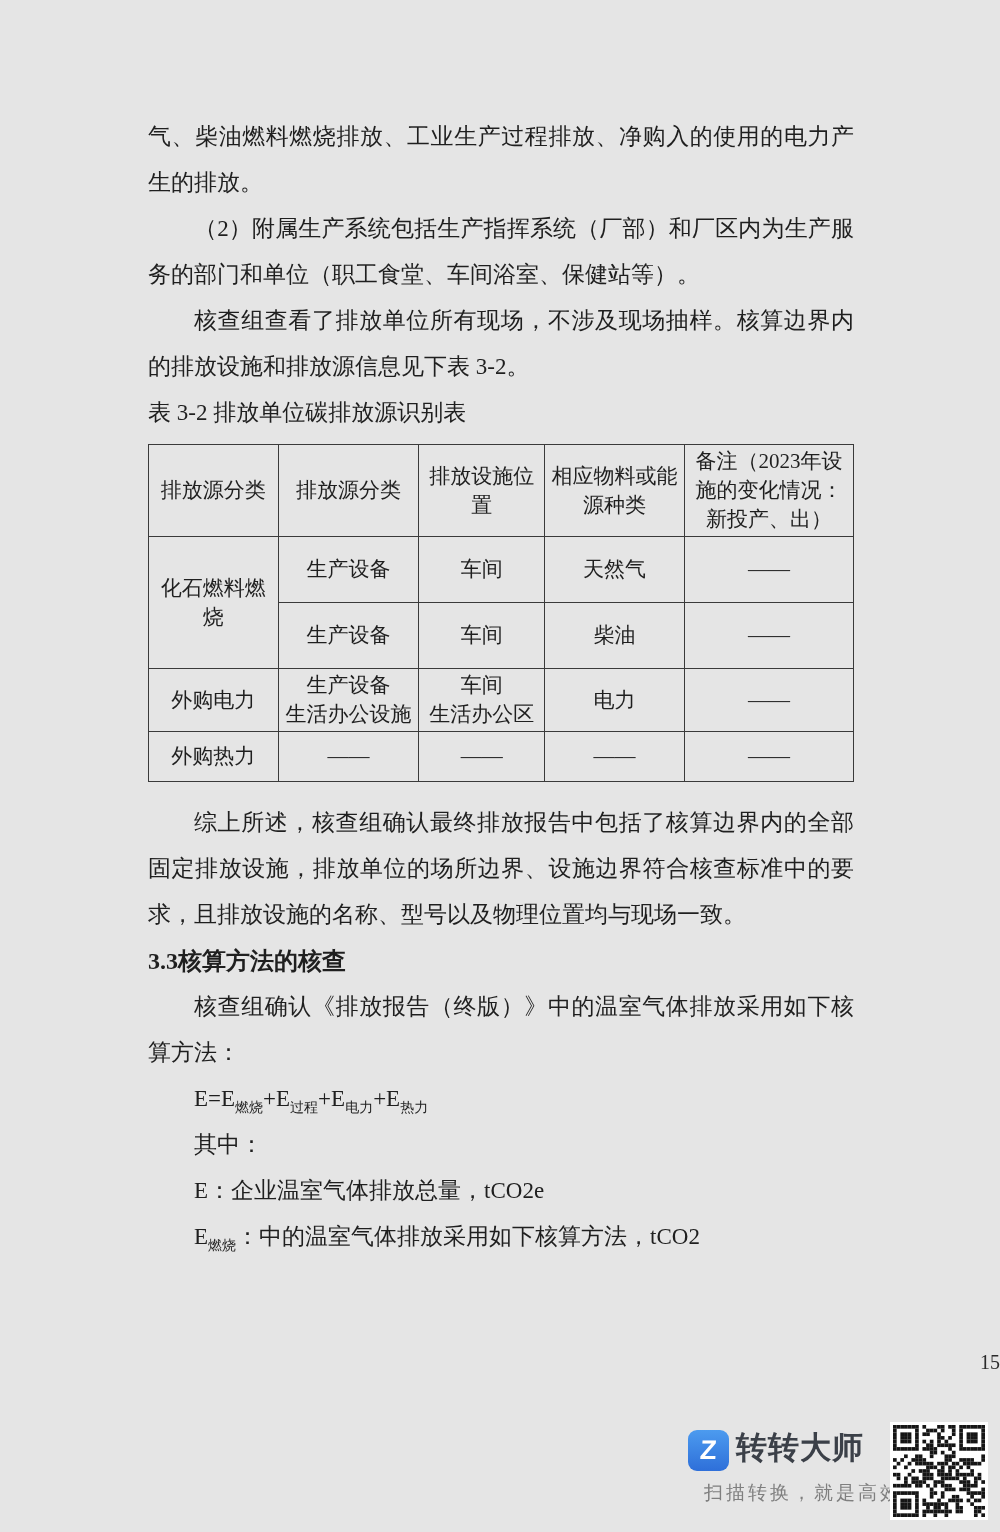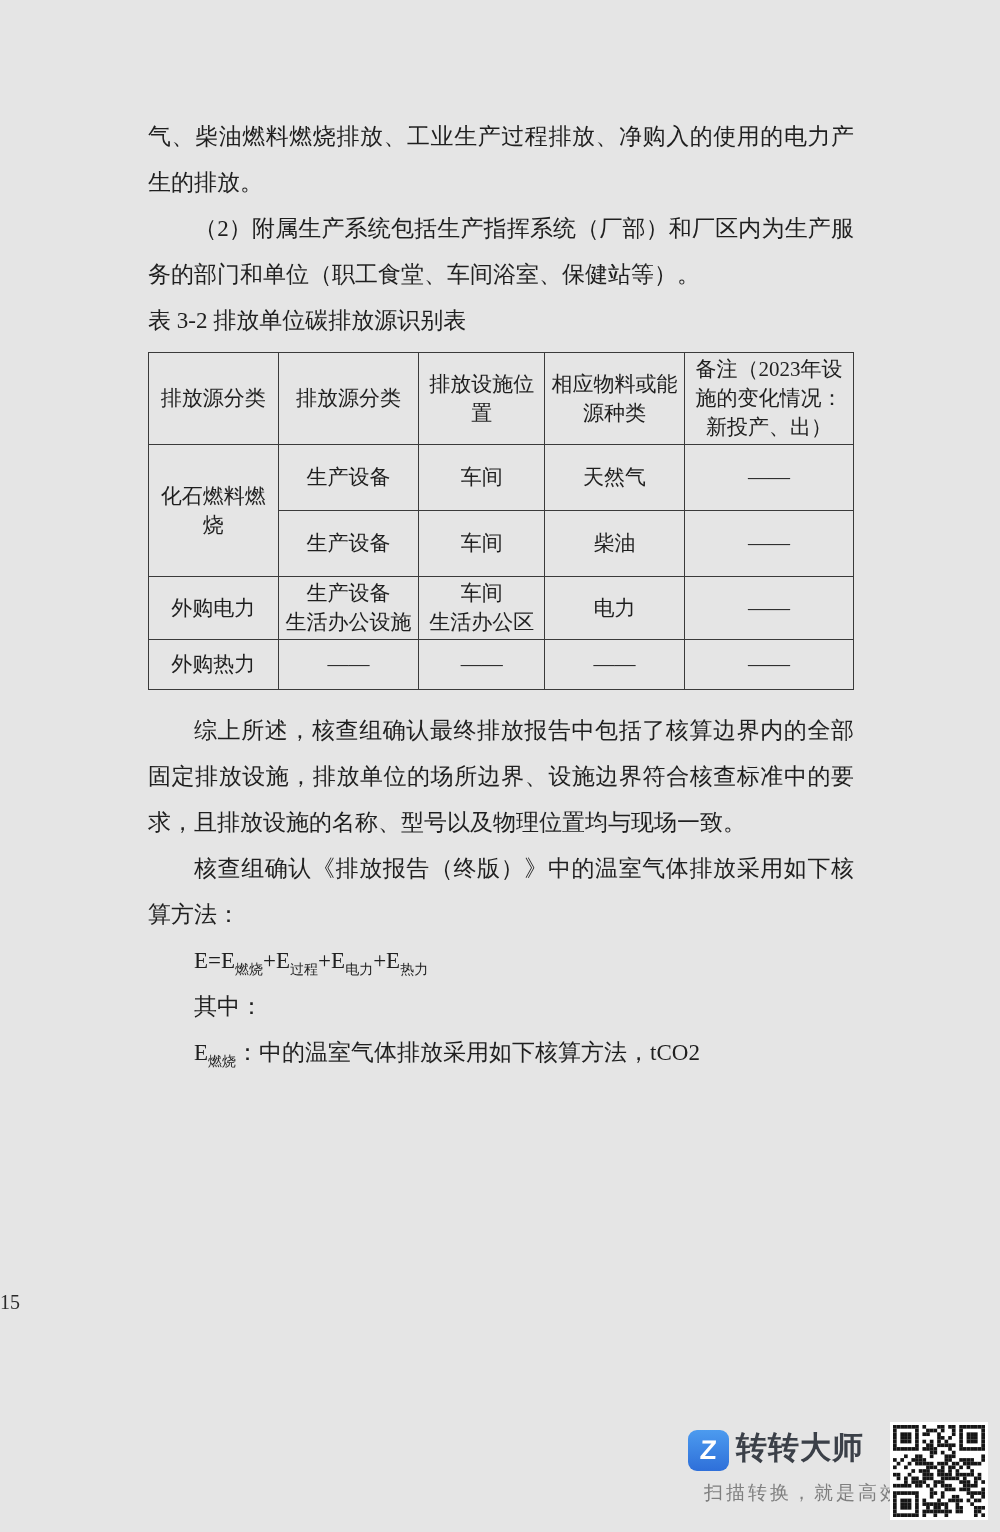--- a/index.html
+++ b/index.html
@@ -30,22 +30,22 @@
   tr.r1 td{ height:66px; }
   tr.r2 td{ height:66px; }
   tr.r3 td{ height:60px; }
   tr.r4 td{ height:50px; }
   h3.sec {
     font-size:24px; line-height:46px; font-weight:bold;
     font-family:"Liberation Serif","DejaVu Serif",serif;
   }
   .formula sub { font-size:14px; line-height:0; }
   .pagenum {
-    position:absolute; left:0; top:1291px; width:100%;
-    text-align:left; font-size:20px; color:#2a2a2a;
+    position:absolute; left:0; top:1351px; width:100%;
+    text-align:right; font-size:20px; color:#2a2a2a;
     font-family:"Liberation Serif","DejaVu Serif",serif;
   }
   
   .footer { position:absolute; left:686px; top:1422px; width:300px; height:106px; }
   .logo {
     position:absolute; left:2px; top:8px; width:41px; height:41px;
     border-radius:9px; background:linear-gradient(180deg,#4c9bef,#2e6fd9);
     display:flex; align-items:center; justify-content:center;
   }
   .logo-z {
@@ -70,20 +70,21 @@
   .qr svg { width:100%; height:100%; display:block; fill:#151515; }
 </style>
 </head>
 <body>
 
 <div class="page">
 
   <div class="doc">
     <p>气、柴油燃料燃烧排放、工业生产过程排放、净购入的使用的电力产生的排放。</p>
     <p class="indent">（2）附属生产系统包括生产指挥系统（厂部）和厂区内为生产服务的部门和单位（职工食堂、车间浴室、保健站等）。</p>
+    <p class="indent">核查组查看了排放单位所有现场，不涉及现场抽样。核算边界内的排放设施和排放源信息见下表 3-2。</p>
 
     <div class="caption">表 3-2 排放单位碳排放源识别表</div>
 
     <table class="src">
       <colgroup>
         <col class="c0">
           <col class="c1">
           <col class="c2">
           <col class="c3">
           <col class="c4">
@@ -127,27 +128,29 @@
           <td>——</td>
           <td>——</td>
           <td>——</td>
           <td>——</td>
         </tr>
       </tbody>
     </table>
 
     <p class="indent">综上所述，核查组确认最终排放报告中包括了核算边界内的全部固定排放设施，排放单位的场所边界、设施边界符合核查标准中的要求，且排放设施的名称、型号以及物理位置均与现场一致。</p>
 
+    <h3 class="sec">3.3核算方法的核查</h3>
 
     <p class="indent">核查组确认《排放报告（终版）》中的温室气体排放采用如下核算方法：</p>
 
     <p class="indent formula"><span>E=E</span><sub>燃烧</sub><span>+E</span><sub>过程</sub><span>+E</span><sub>电力</sub><span>+E</span><sub>热力</sub></p>
 
     <p class="indent">其中：</p>
 
+    <p class="indent"><span>E</span><span>：企业温室气体排放总量，tCO2e</span></p>
 
     <p class="indent"><span>E</span><sub style="font-size:14px;line-height:0;">燃烧</sub><span>：中的温室气体排放采用如下核算方法，tCO2</span></p>
   </div>
 
   <div class="pagenum">15</div>
 
   <div class="footer">
     <div class="logo">
       <span class="logo-z">Z</span>
     </div>

